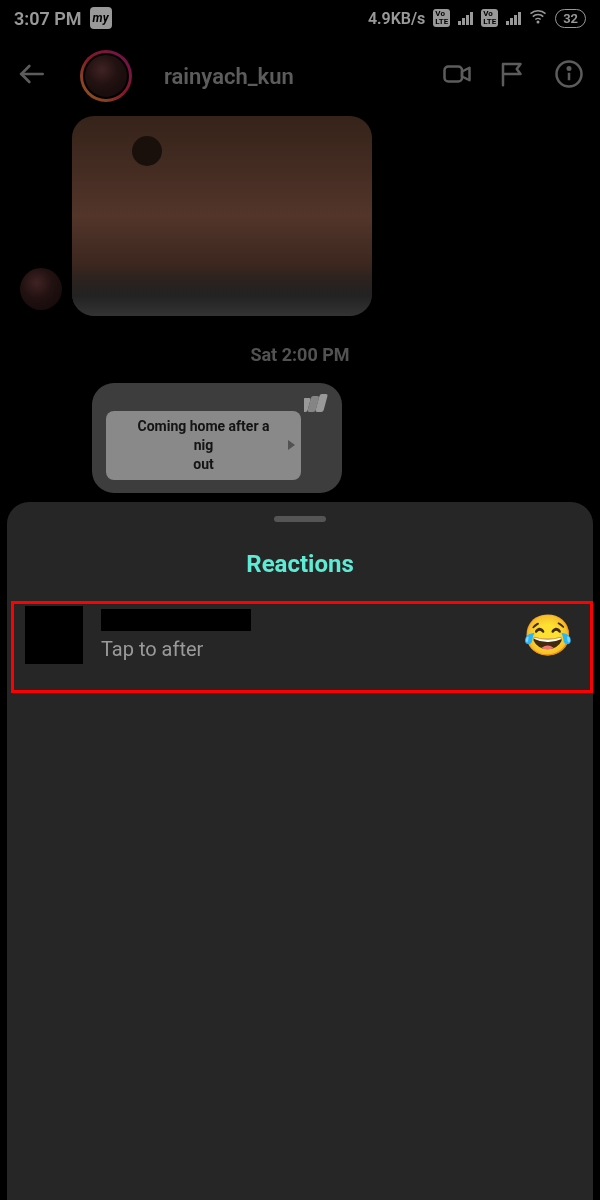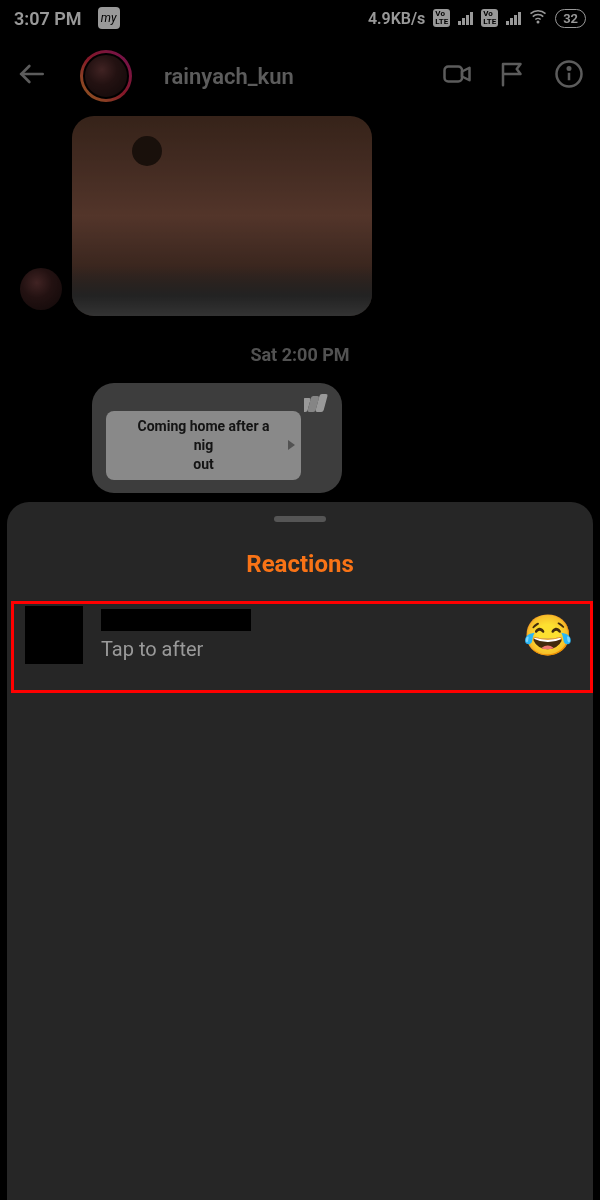--- a/index.html
+++ b/index.html
@@ -25,39 +25,39 @@
       justify-content: space-between;
       align-items: center;
       padding: 6px 14px;
       height: 36px;
       font-size: 18px;
       font-weight: 600;
     }
     .status-left {
       display: flex;
       align-items: center;
-      gap: 16px;
+      gap: 8px;
     }
     .status-right {
       display: flex;
       align-items: center;
       gap: 8px;
       font-size: 16px;
     }
     .my-icon {
       background: #fff;
       color: #000;
       border-radius: 4px;
       width: 22px;
       height: 22px;
       display: flex;
       align-items: center;
       justify-content: center;
       font-size: 12px;
-      font-weight: 400;
+      font-weight: 700;
       font-style: italic;
     }
     .volte-badge {
       background: #fff;
       color: #000;
       border-radius: 3px;
       padding: 1px 2px;
       font-size: 8px;
       font-weight: 700;
       line-height: 1;
@@ -223,21 +223,21 @@
       width: 52px;
       height: 6px;
       background: #555;
       border-radius: 3px;
       margin: 0 auto 28px;
     }
     .sheet-title {
       text-align: center;
       font-size: 24px;
       font-weight: 700;
-      color: #f97316;
+      color: #5eead4;
       margin-bottom: 18px;
     }
     .reaction-row {
       display: flex;
       align-items: center;
       padding: 10px 20px 14px 18px;
       gap: 18px;
       position: relative;
     }
     .highlight-box {

